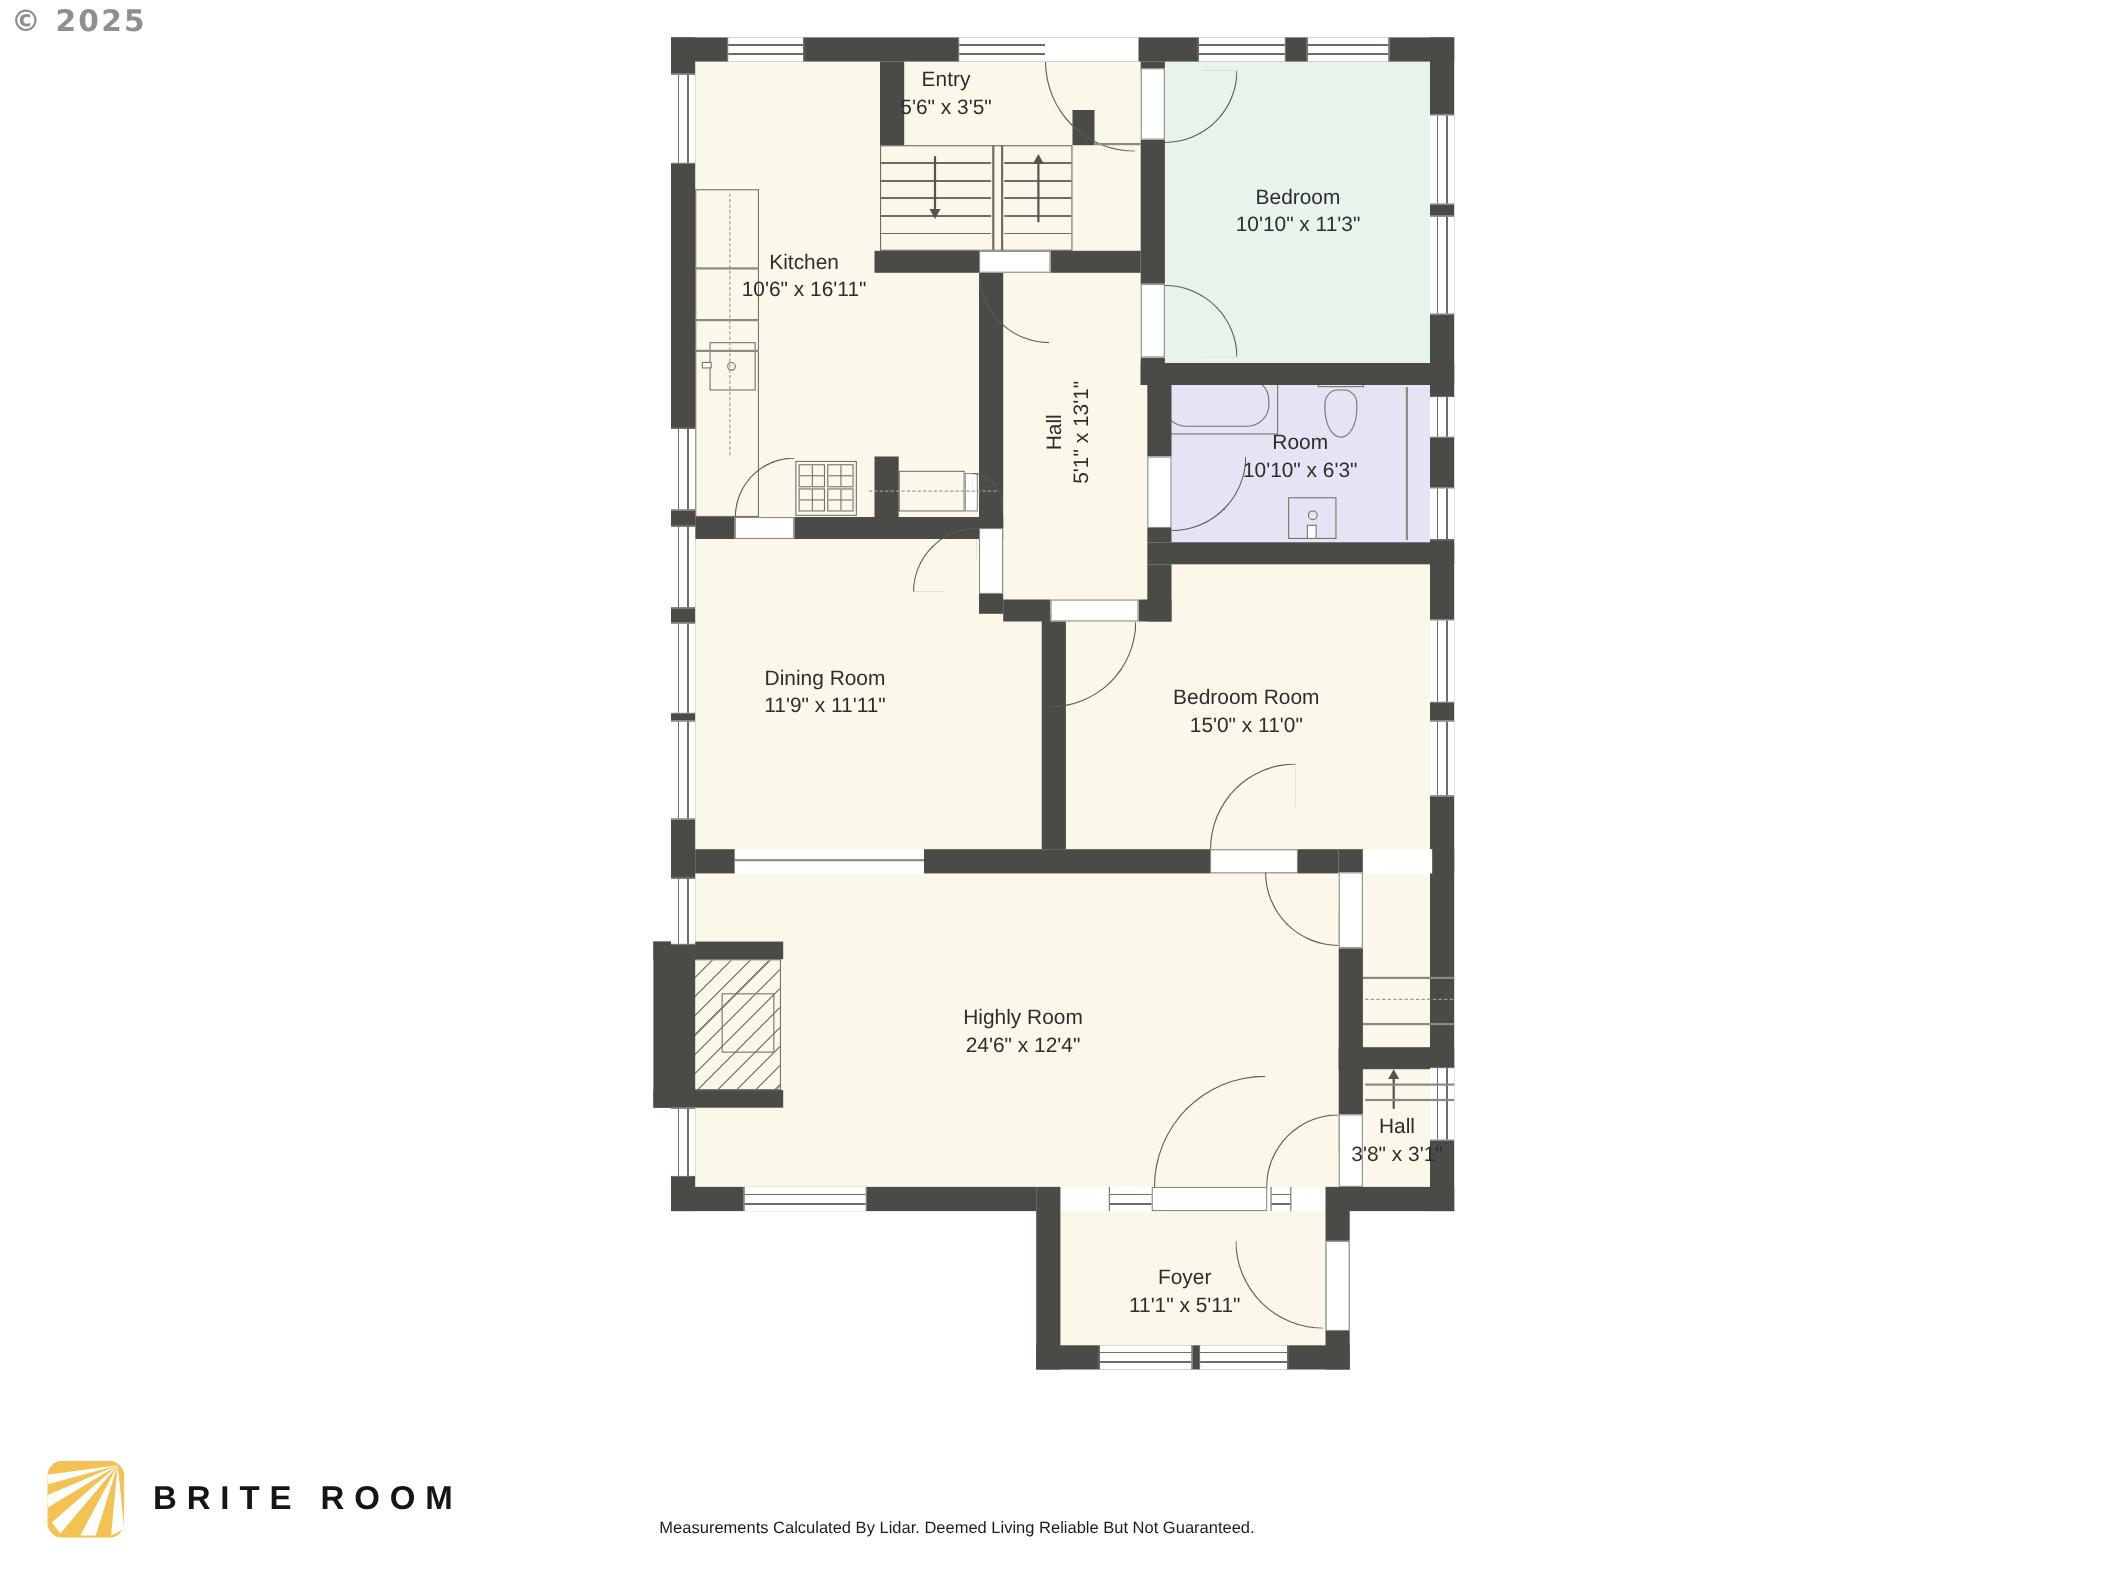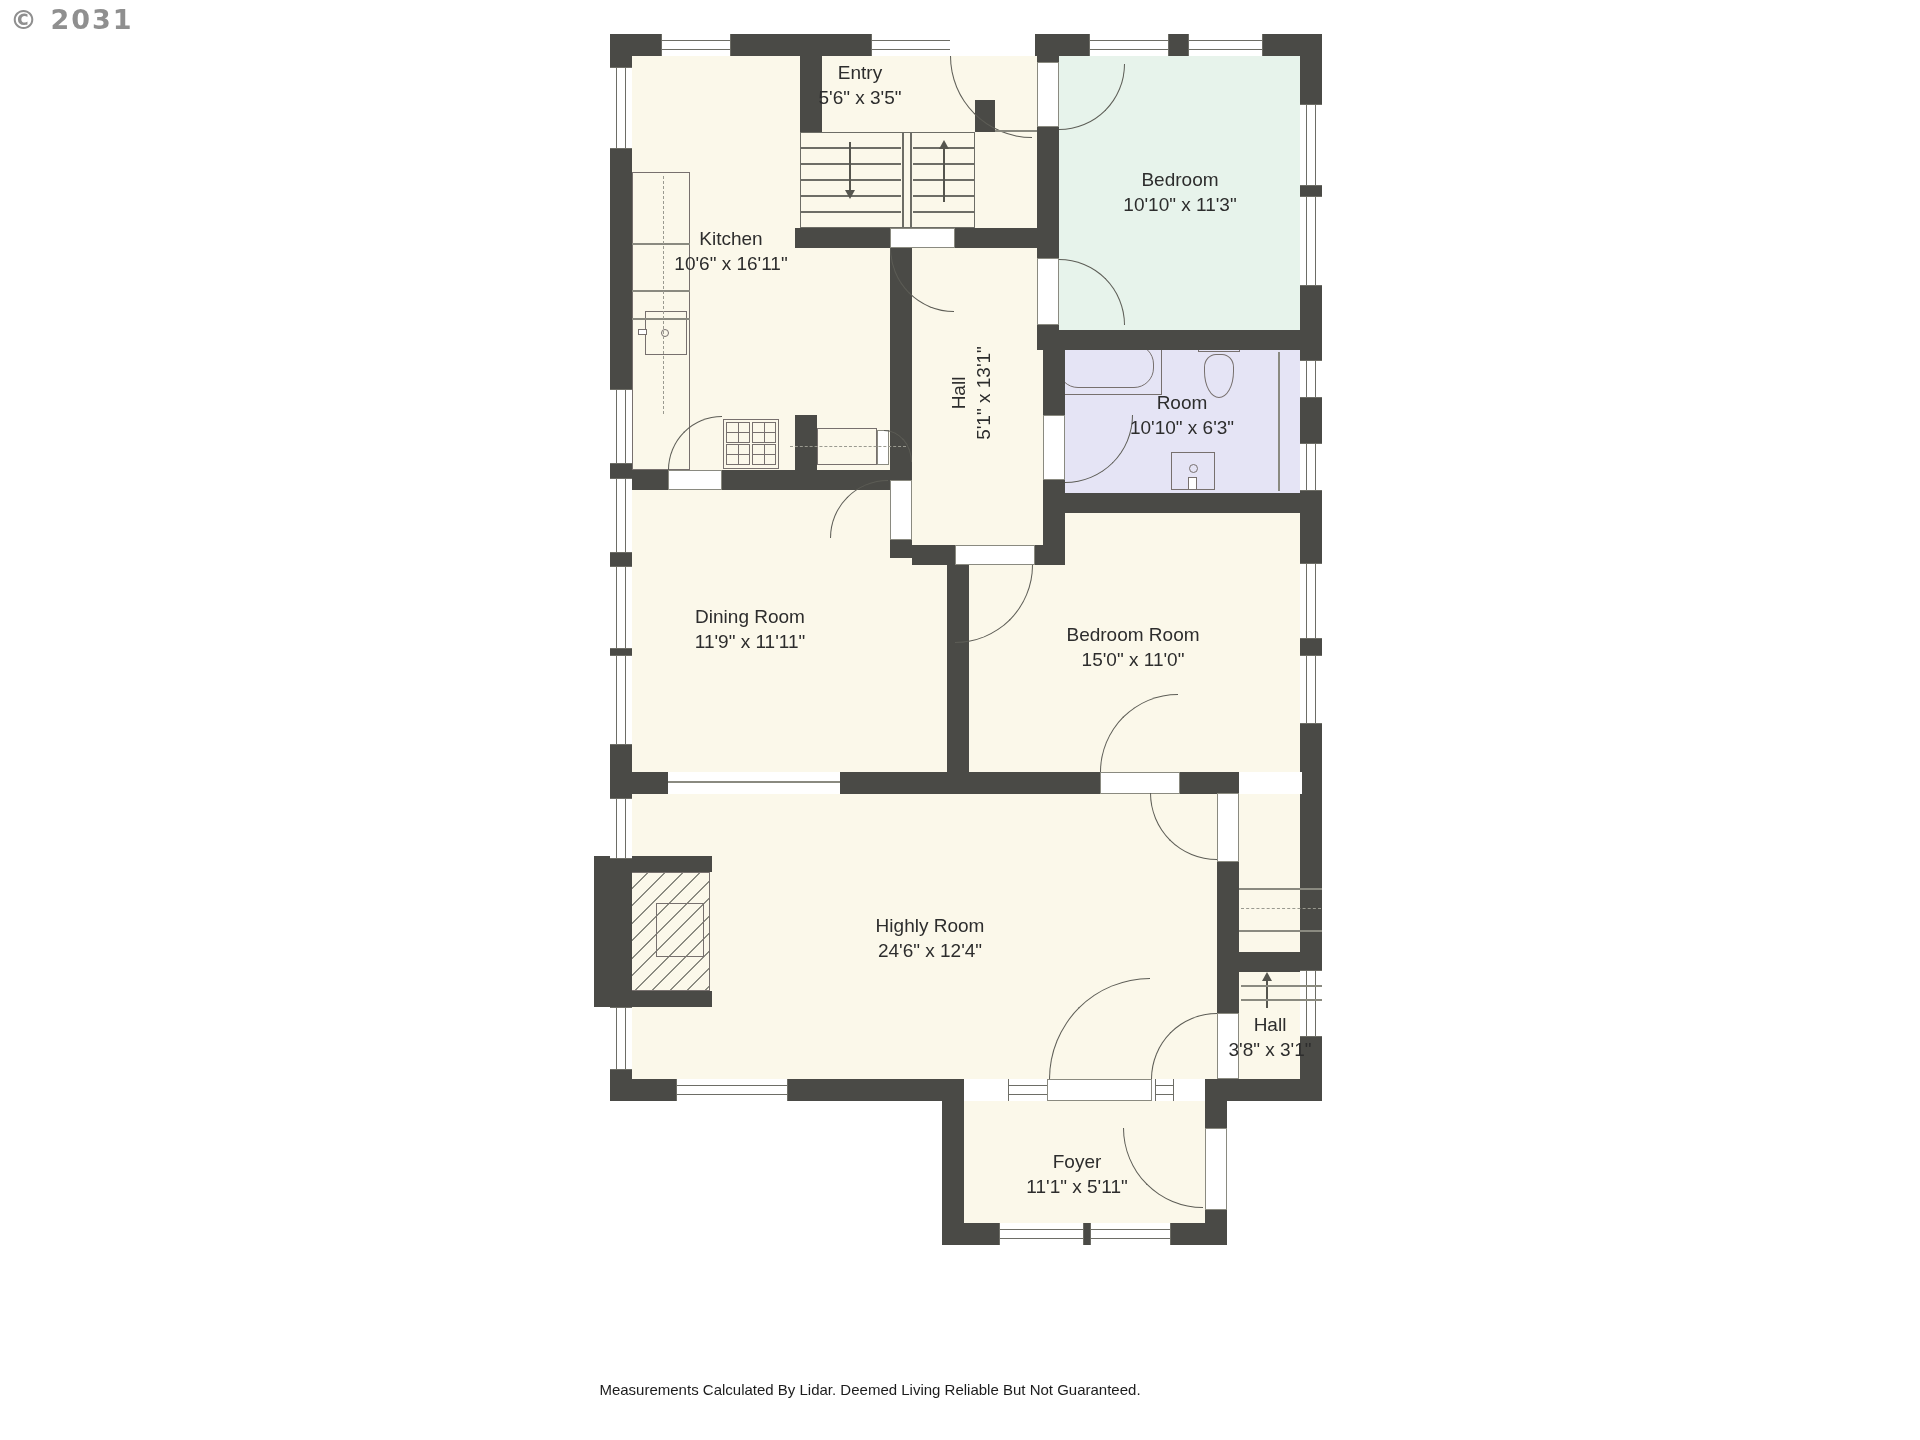--- a/index.html
+++ b/index.html
@@ -61,21 +61,21 @@
   .brand{position:absolute;left:43px;top:1328px;display:flex;align-items:center;gap:26px;}
   .brand-name{font-weight:bold;font-size:30px;letter-spacing:9px;color:#151515;white-space:nowrap;}
   .disclaimer{position:absolute;left:560px;top:1381px;width:620px;text-align:center;
               font-size:15px;color:#1c1c1c;}
 </style>
 </head>
 <body>
 
 <div class="page">
 
-  <div class="copyright">© 2031</div>
+  <div class="copyright">© 2025</div>
 
   <div class="abs" id="plan" style="left:0;top:0;width:1920px;height:1440px;">
 
     <div class="fill" style="left:632px;top:56px;width:668px;height:1023px;background:var(--cream);"></div>
     <div class="fill" style="left:964px;top:1101px;width:241px;height:122px;background:var(--cream);"></div>
     <div class="fill" style="left:1040px;top:56px;width:260px;height:284px;background:var(--green);"></div>
     <div class="fill" style="left:1048px;top:345px;width:252px;height:166px;background:var(--lav);"></div>
 
     <div class="box" style="left:632px;top:172px;width:58px;height:298px;"></div>
     <div class="box" style="left:645px;top:311px;width:42px;height:44px;background:var(--cream);"></div>
@@ -253,16 +253,34 @@
       <div class="ln" style="left: 1278px; top: 352px; width: 2px; height: 139px;"></div>
       <div class="ln" style="left: 995px; top: 130px; width: 42px; height: 2px;"></div>
       <div class="ln" style="left: 632px; top: 243px; width: 58px; height: 1.5px;"></div>
       <div class="ln" style="left: 632px; top: 290px; width: 58px; height: 1.5px;"></div>
       <div class="ln" style="left: 632px; top: 318px; width: 58px; height: 1.5px;"></div>
       <div class="dashH" style="left: 790px; top: 446px; width: 116px; height: 2px;"></div>
       <div class="dashH" style="left: 1241px; top: 908px; width: 80px; height: 2px;"></div>
       <div class="dashV" style="left: 663px; top: 176px; width: 2px; height: 238px;"></div>
     </div>
 
+  <div class="brand">
+    <svg viewBox="0 0 70 70" width="70" height="70" aria-hidden="true">
+      <defs>
+          <clipPath id="lc">
+            <rect width="70" height="70" rx="14"></rect>
+          </clipPath>
+        </defs>
+      <rect width="70" height="70" rx="14" fill="#f4c153"></rect>
+      <g clip-path="url(#lc)" fill="#ffffff">
+        <path d="M64 4 L-2 13 L-2 22 Z"></path>
+        <path d="M64 4 L-2 32 L-2 44 Z"></path>
+        <path d="M64 4 L4 56 L12 66 Z"></path>
+        <path d="M64 4 L30 68 L44 68 Z"></path>
+        <path d="M64 4 L58 68 L70 62 Z"></path>
+      </g>
+    </svg>
+    <div class="brand-name">BRITE ROOM</div>
+  </div>
 
   <div class="disclaimer">Measurements Calculated By Lidar. Deemed Living Reliable But Not Guaranteed.</div>
 
 </div>
 
 </body></html>

